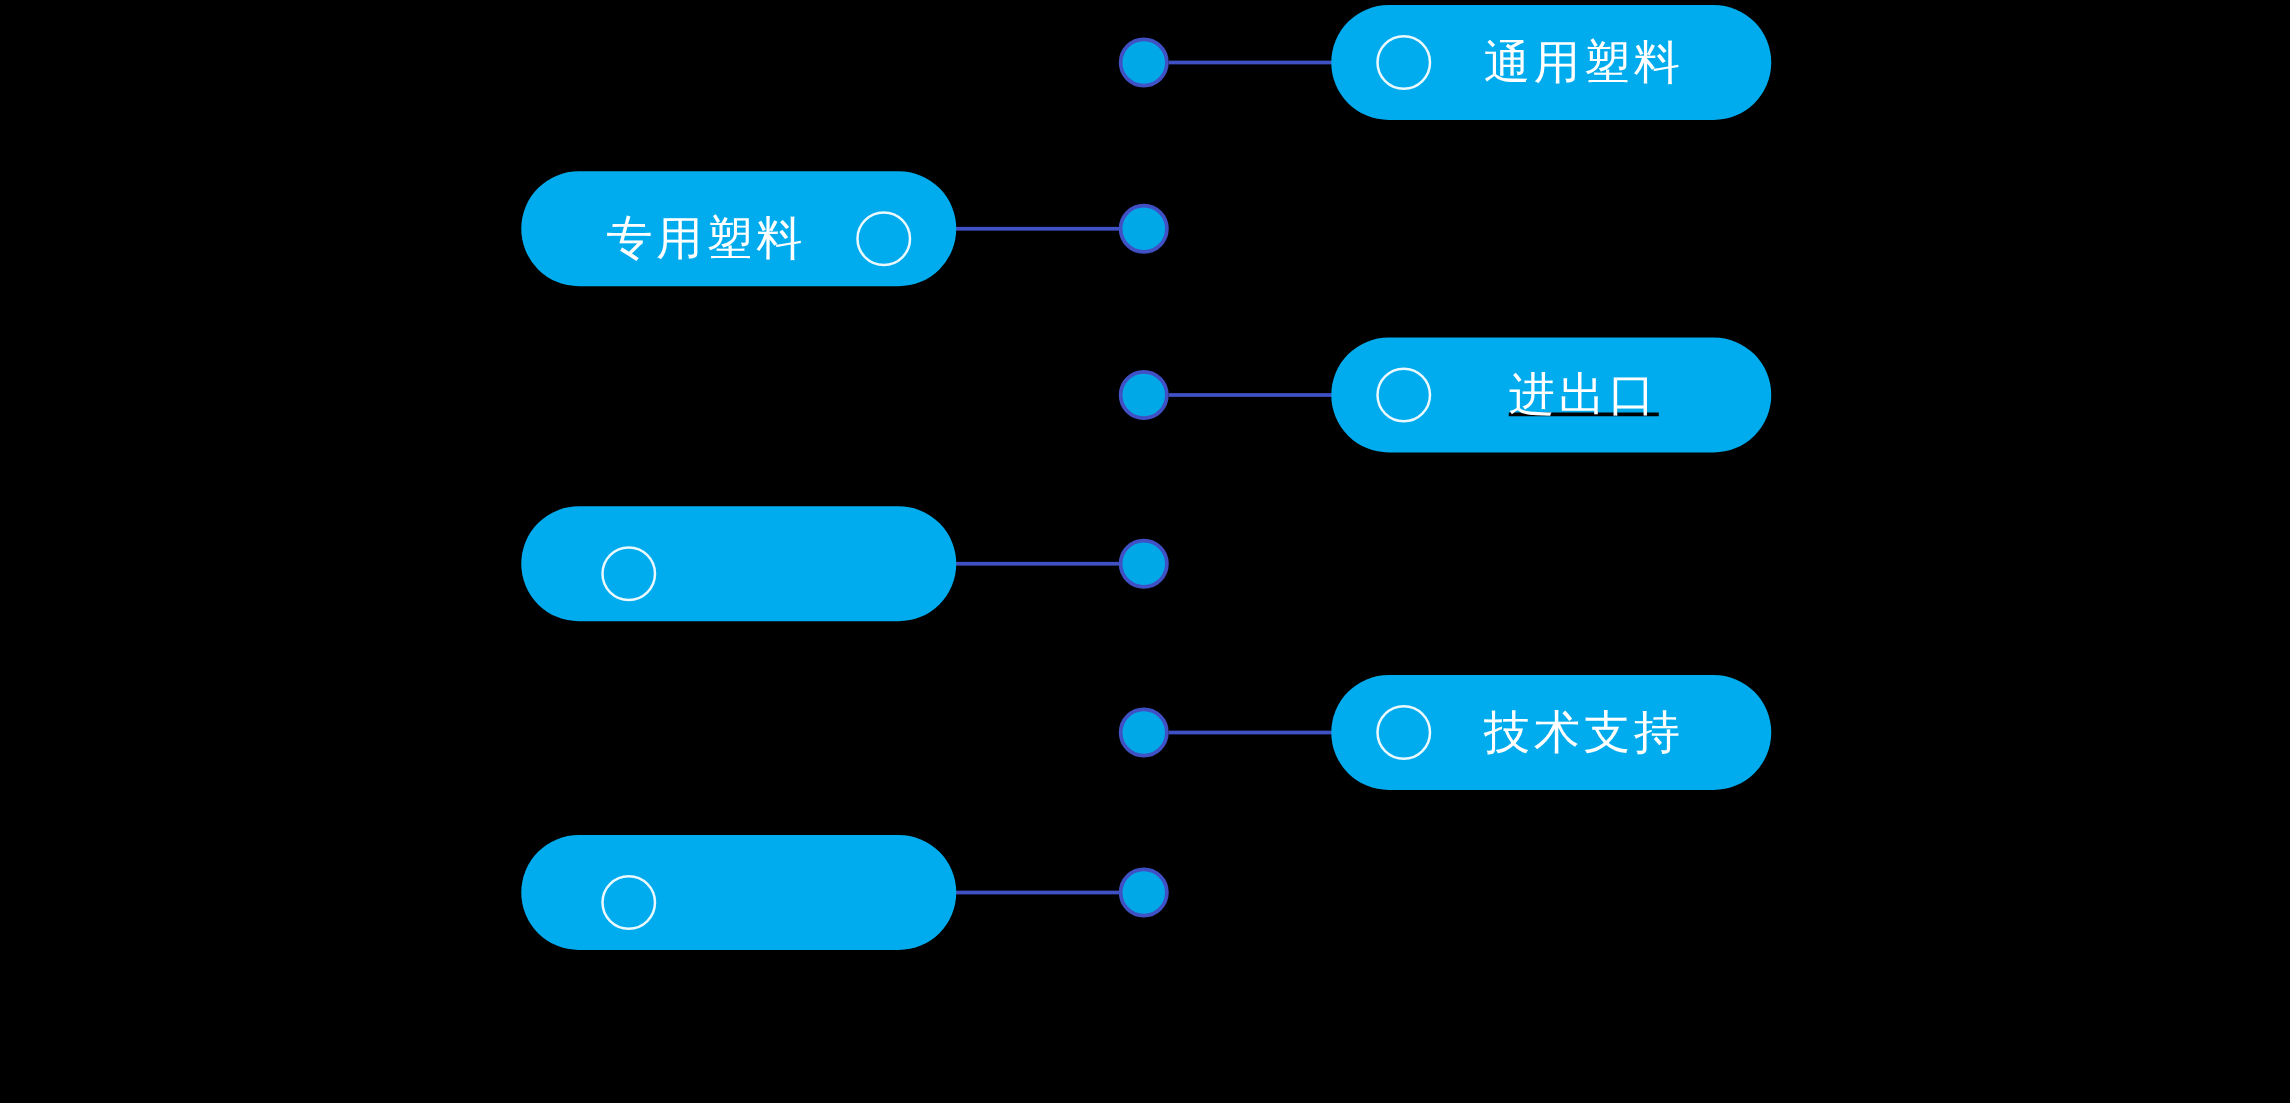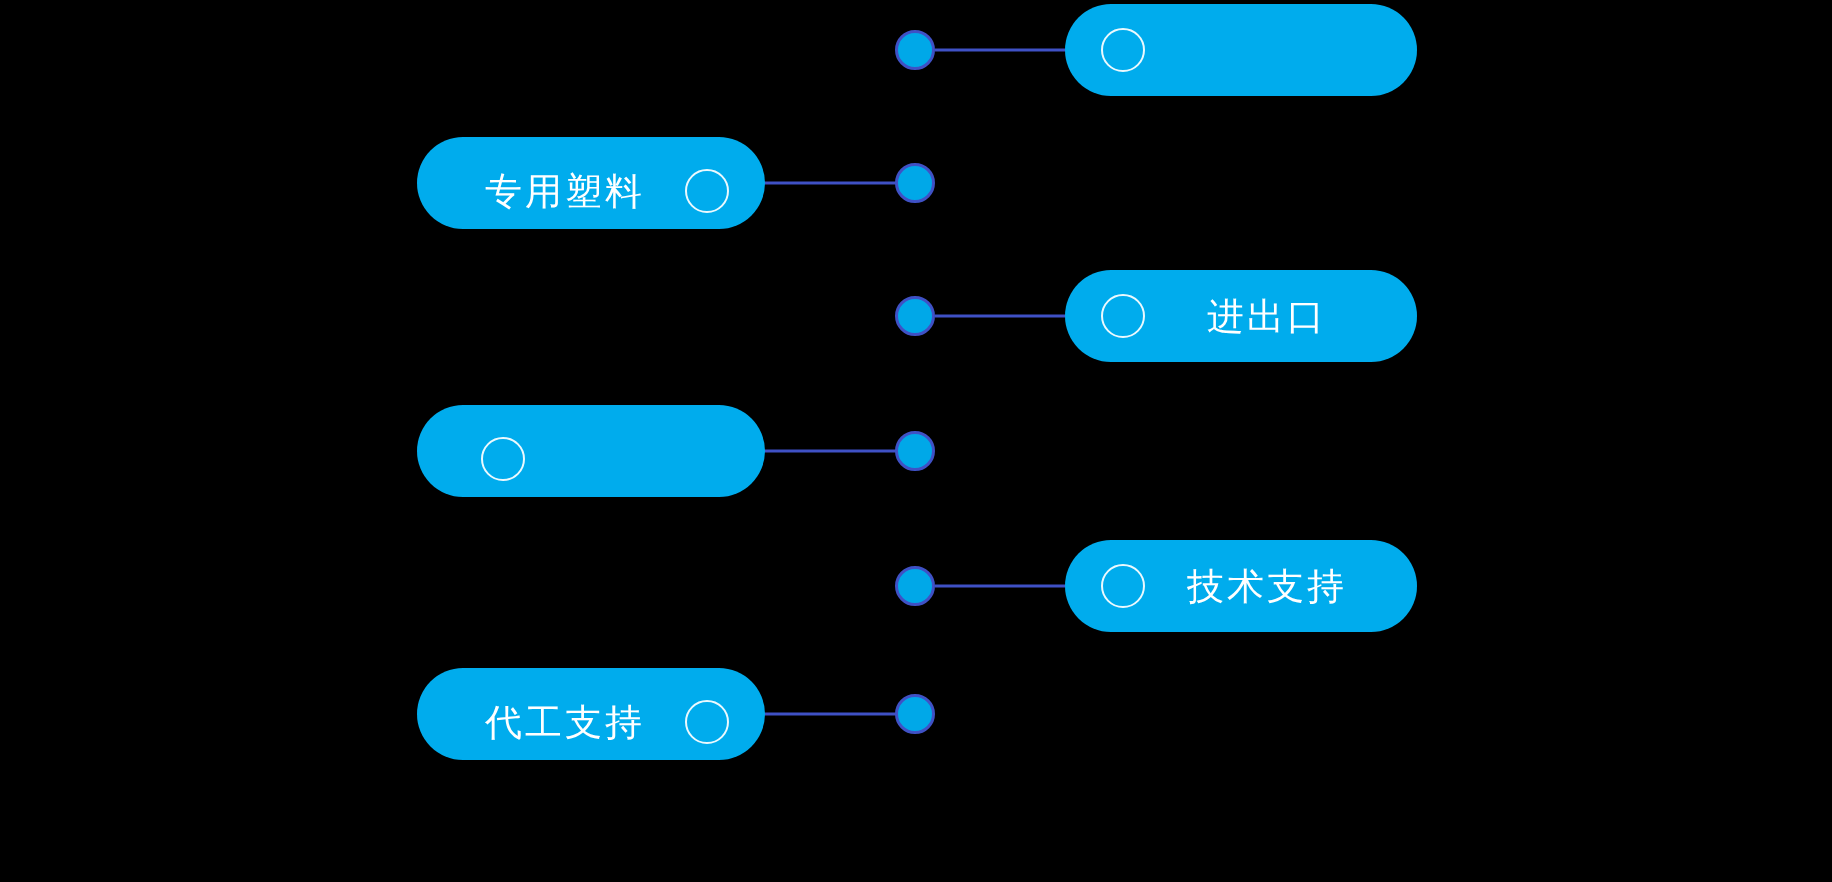--- a/index.html
+++ b/index.html
@@ -99,39 +99,39 @@
 
   <div class="node-dot" style="left:915px; top:50px;"></div>
   <div class="node-dot" style="left:915px; top:183px;"></div>
   <div class="node-dot" style="left:915px; top:316px;"></div>
   <div class="node-dot" style="left:915px; top:451px;"></div>
   <div class="node-dot" style="left:915px; top:586px;"></div>
   <div class="node-dot" style="left:915px; top:714px;"></div>
 
   <div class="pill right" style="left:1065px; top:50px;">
     <span class="pill-ring"></span>
+    <span class="pill-label">通用塑料</span>
   </div>
 
   <div class="pill left" style="left:417px; top:183px;">
     <span class="pill-label">专用塑料</span>
     <span class="pill-ring"></span>
   </div>
 
-  <div class="pill right" style="left:1065px; top:316px;">
+  <div class="pill right" style="left:1065px; top:316px;text-decoration:underline;">
     <span class="pill-ring"></span>
     <span class="pill-label">进出口</span>
   </div>
 
   <div class="pill left" style="left:417px; top:451px;">
     <span class="pill-ring"></span>
   </div>
 
   <div class="pill right" style="left:1065px; top:586px;">
     <span class="pill-ring"></span>
     <span class="pill-label">技术支持</span>
   </div>
 
   <div class="pill left" style="left:417px; top:714px;">
-    <span class="pill-label">代工支持</span>
     <span class="pill-ring"></span>
   </div>
 
 </div>
 
 </body></html>

